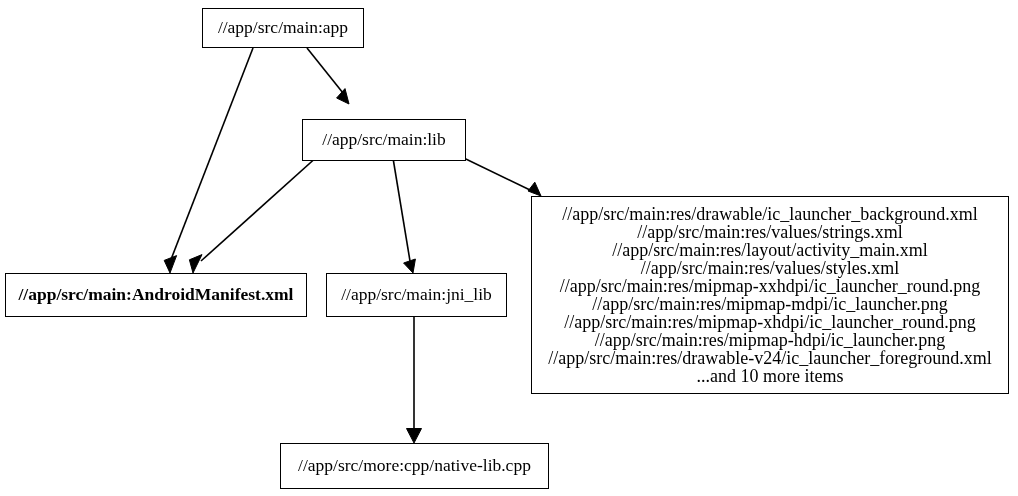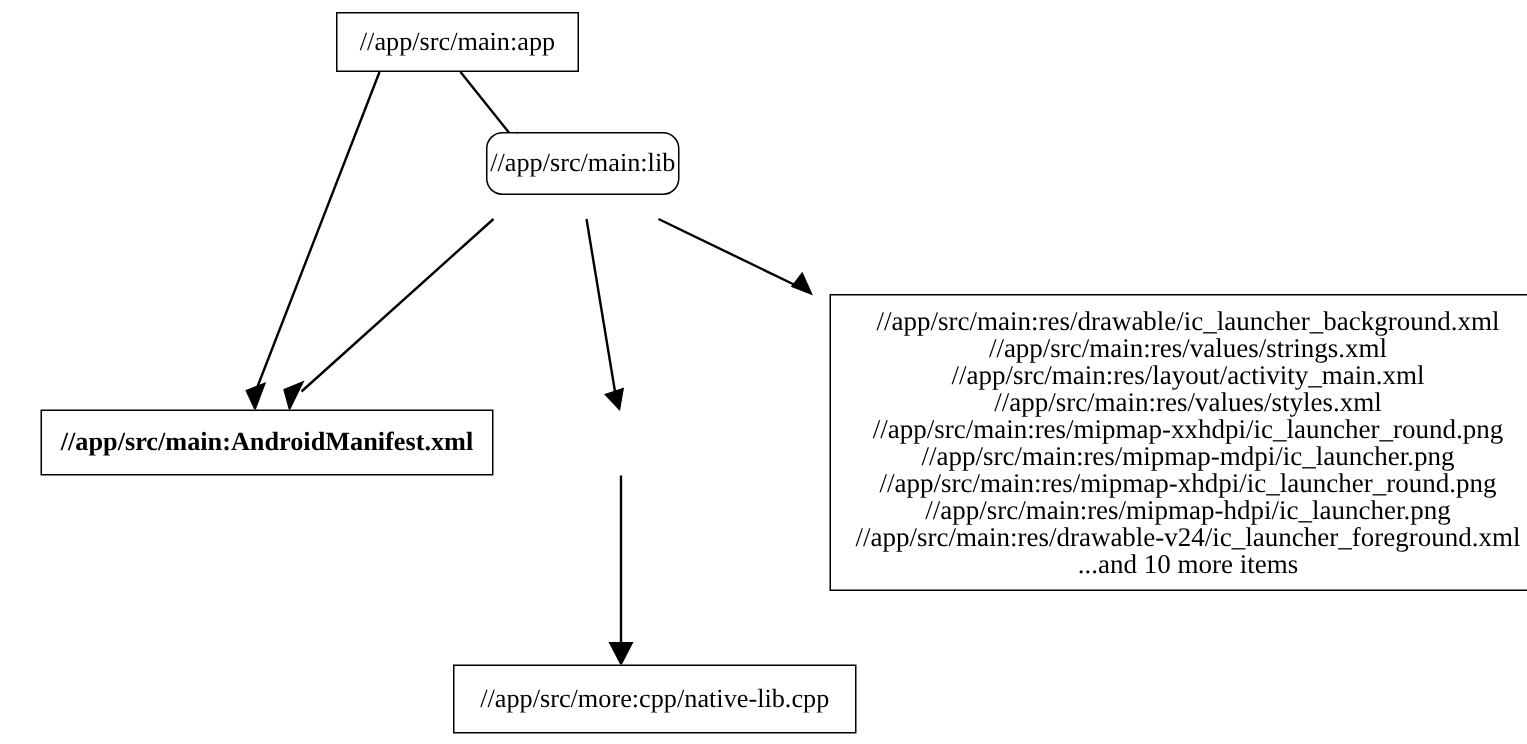--- a/index.html
+++ b/index.html
@@ -29,21 +29,20 @@
     box-sizing: border-box;
     border: 1px solid #000000;
     background: #ffffff;
     display: flex;
     align-items: center;
     justify-content: center;
     text-align: center;
     color: #000000;
     font-family: "Liberation Serif", "DejaVu Serif", serif;
     z-index: 2;
-    margin-left: 22px;
   }
   .node-label {
     display: block;
     white-space: pre;
     line-height: 1.0;
   }
   .node-single {
     font-size: 17.5px;
   }
   .node-multi {
@@ -80,28 +79,31 @@
       <g>
         <path d="M 414,317 L 414,431" stroke="#000000" stroke-width="1.6" fill="none"></path>
         <polygon points="414,443 406.5,428.5 421.5,428.5" fill="#000000" stroke="#000000" stroke-width="1"></polygon>
       </g>
     </svg>
 
   <div class="graph-node node-single" style="left:202px; top:8px; width:162px; height:40px;">
     <span class="node-label">//app/src/main:app</span>
   </div>
 
-  <div class="graph-node node-single" style="left:302px; top:88px; width:129px; height:42px;border-radius:11px;">
+  <div class="graph-node node-single" style="left:302px; top:119px; width:164px; height:42px;">
     <span class="node-label">//app/src/main:lib</span>
   </div>
 
   <div class="graph-node node-single" style="left:5px; top:273px; width:302px; height:44px;font-weight:bold;">
     <span class="node-label">//app/src/main:AndroidManifest.xml</span>
   </div>
 
+  <div class="graph-node node-single" style="left:326px; top:273px; width:181px; height:44px;">
+    <span class="node-label">//app/src/main:jni_lib</span>
+  </div>
 
   <div class="graph-node node-multi" style="left:531px; top:196px; width:478px; height:198px;">
     <span class="node-label">//app/src/main:res/drawable/ic_launcher_background.xml
 //app/src/main:res/values/strings.xml
 //app/src/main:res/layout/activity_main.xml
 //app/src/main:res/values/styles.xml
 //app/src/main:res/mipmap-xxhdpi/ic_launcher_round.png
 //app/src/main:res/mipmap-mdpi/ic_launcher.png
 //app/src/main:res/mipmap-xhdpi/ic_launcher_round.png
 //app/src/main:res/mipmap-hdpi/ic_launcher.png

